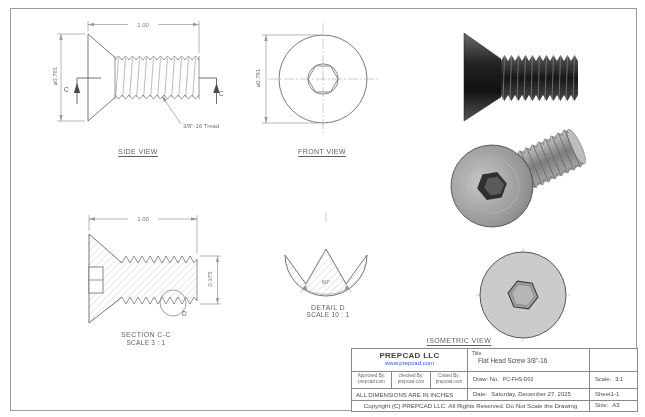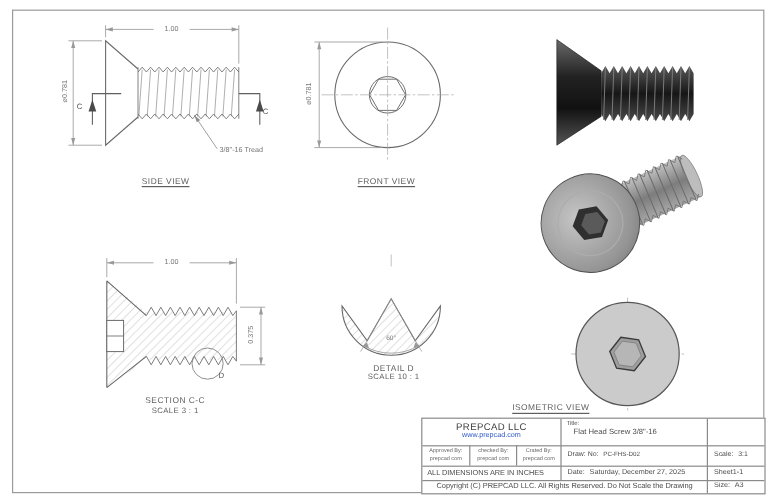--- a/index.html
+++ b/index.html
@@ -12,21 +12,21 @@
   .sub{position:absolute;text-align:center;font-size:6.5px;letter-spacing:.3px;color:#5f5f5f;}
   .dim{position:absolute;text-align:center;font-size:6px;color:#767676;background:#fff;line-height:8px;}
   .dimr{position:absolute;text-align:center;font-size:6px;color:#767676;background:#fff;line-height:8px;
         transform:rotate(-90deg);transform-origin:center center;width:30px;}
   .mark{position:absolute;font-size:6.5px;color:#555;}
   .note{position:absolute;font-size:6px;color:#767676;white-space:nowrap;}
   
   #tblock{position:absolute;left:351px;top:348px;width:285px;height:62px;border:1px solid #8a8a8a;background:#fff;}
   .tbline{position:absolute;background:#8a8a8a;}
   .cell{position:absolute;overflow:hidden;}
-  .company{font-size:8px;font-weight:normal;color:#3f3f3f;text-align:center;letter-spacing:.3px;}
+  .company{font-size:8px;font-weight:bold;color:#3f3f3f;text-align:center;letter-spacing:.3px;}
   .site{font-size:6px;color:#2a56c6;text-align:center;}
   .small-lab{font-size:4.6px;color:#6a6a6a;text-align:center;line-height:1.3;}
   .kv{font-size:5.8px;color:#4c4c4c;white-space:nowrap;}
   .kv b{font-weight:normal;color:#4c4c4c;}
   .kv .v{margin-left:4px;}
 </style>
 </head>
 <body>
 
 <div id="sheet">

